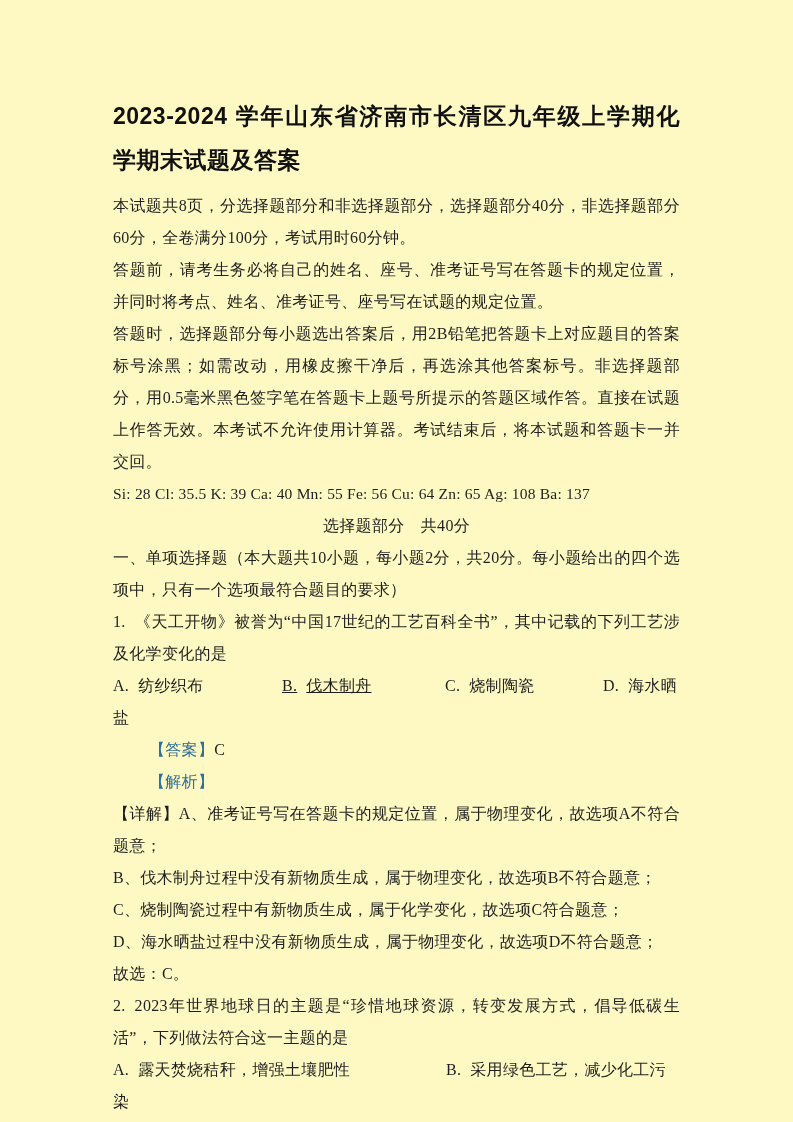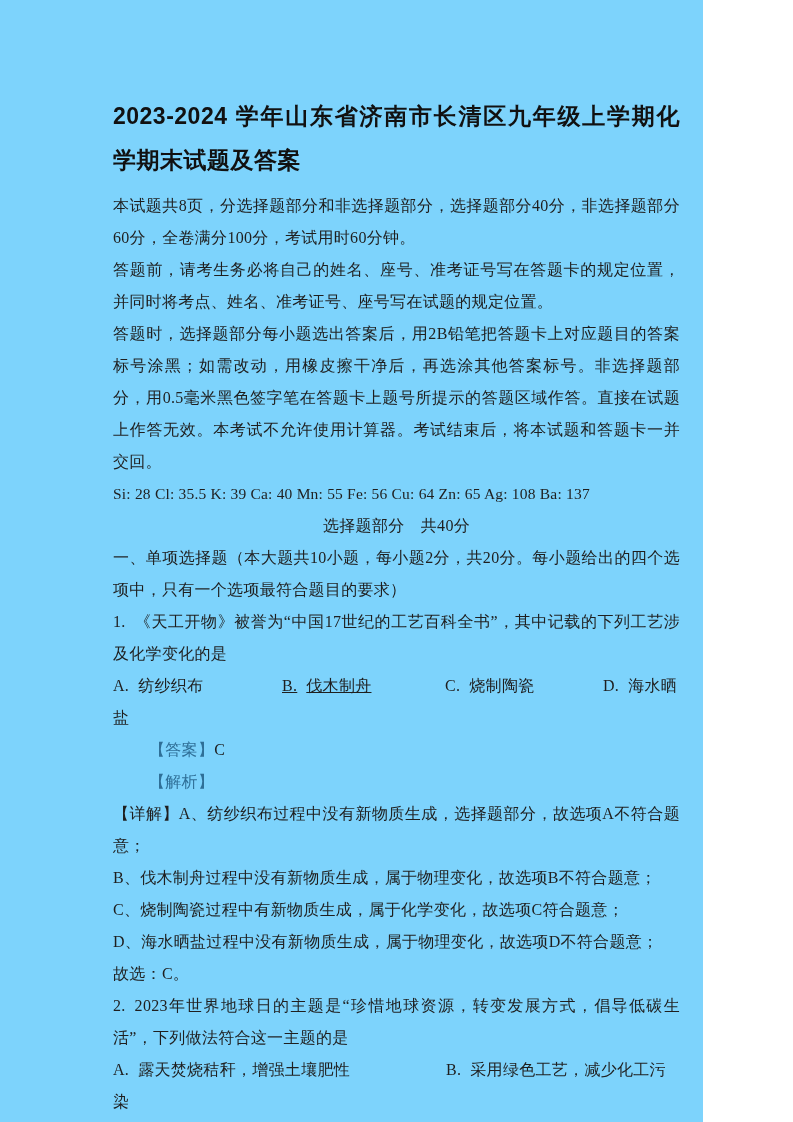--- a/index.html
+++ b/index.html
@@ -2,23 +2,23 @@
 <html lang="zh"><head>
 <meta charset="utf-8">
 <style>
   html, body {
     margin: 0;
     padding: 0;
     background: #ffffff;
   }
   .page {
     position: relative;
-    width: 703px;
+    width: 793px;
     height: 1122px;
-    background: #7dd3fc;
+    background: #fef9c3;
     overflow: hidden;
   }
   .content {
     position: absolute;
     left: 113px;
     top: 94px;
     width: 567px;
     font-family: "Liberation Serif", "DejaVu Serif", serif;
     font-size: 16px;
     line-height: 32px;
@@ -79,21 +79,21 @@
     <p><span class="q-number">1.</span><span>《天工开物》被誉为“中国17世纪的工艺百科全书”，其中记载的下列工艺涉及化学变化的是</span></p>
 
     <p class="opt-row">
       <span class="opt-col w-a"><span class="opt-label">A.</span><span>纺纱织布</span></span><span class="opt-col w-b"><span class="opt-label">B.</span><span>伐木制舟</span></span><span class="opt-col w-c"><span class="opt-label">C.</span><span>烧制陶瓷</span></span><span><span class="opt-label">D.</span><span>海水晒盐</span></span>
     </p>
 
     <p><span class="blue-label">【答案】</span><span>C</span></p>
 
     <p><span class="blue-label">【解析】</span></p>
 
-    <p>【详解】A、纺纱织布过程中没有新物质生成，选择题部分，故选项A不符合题意；</p>
+    <p>【详解】A、准考证号写在答题卡的规定位置，属于物理变化，故选项A不符合题意；</p>
     <p>B、伐木制舟过程中没有新物质生成，属于物理变化，故选项B不符合题意；</p>
     <p>C、烧制陶瓷过程中有新物质生成，属于化学变化，故选项C符合题意；</p>
     <p>D、海水晒盐过程中没有新物质生成，属于物理变化，故选项D不符合题意；</p>
     <p>故选：C。</p>
 
     <p><span class="q-number">2.</span><span>2023年世界地球日的主题是“珍惜地球资源，转变发展方式，倡导低碳生活”，下列做法符合这一主题的是</span></p>
 
     <p class="opt-row">
       <span class="opt-col w-q2a"><span class="opt-label">A.</span><span>露天焚烧秸秆，增强土壤肥性</span></span><span><span class="opt-label">B.</span><span>采用绿色工艺，减少化工污染</span></span>
     </p>

